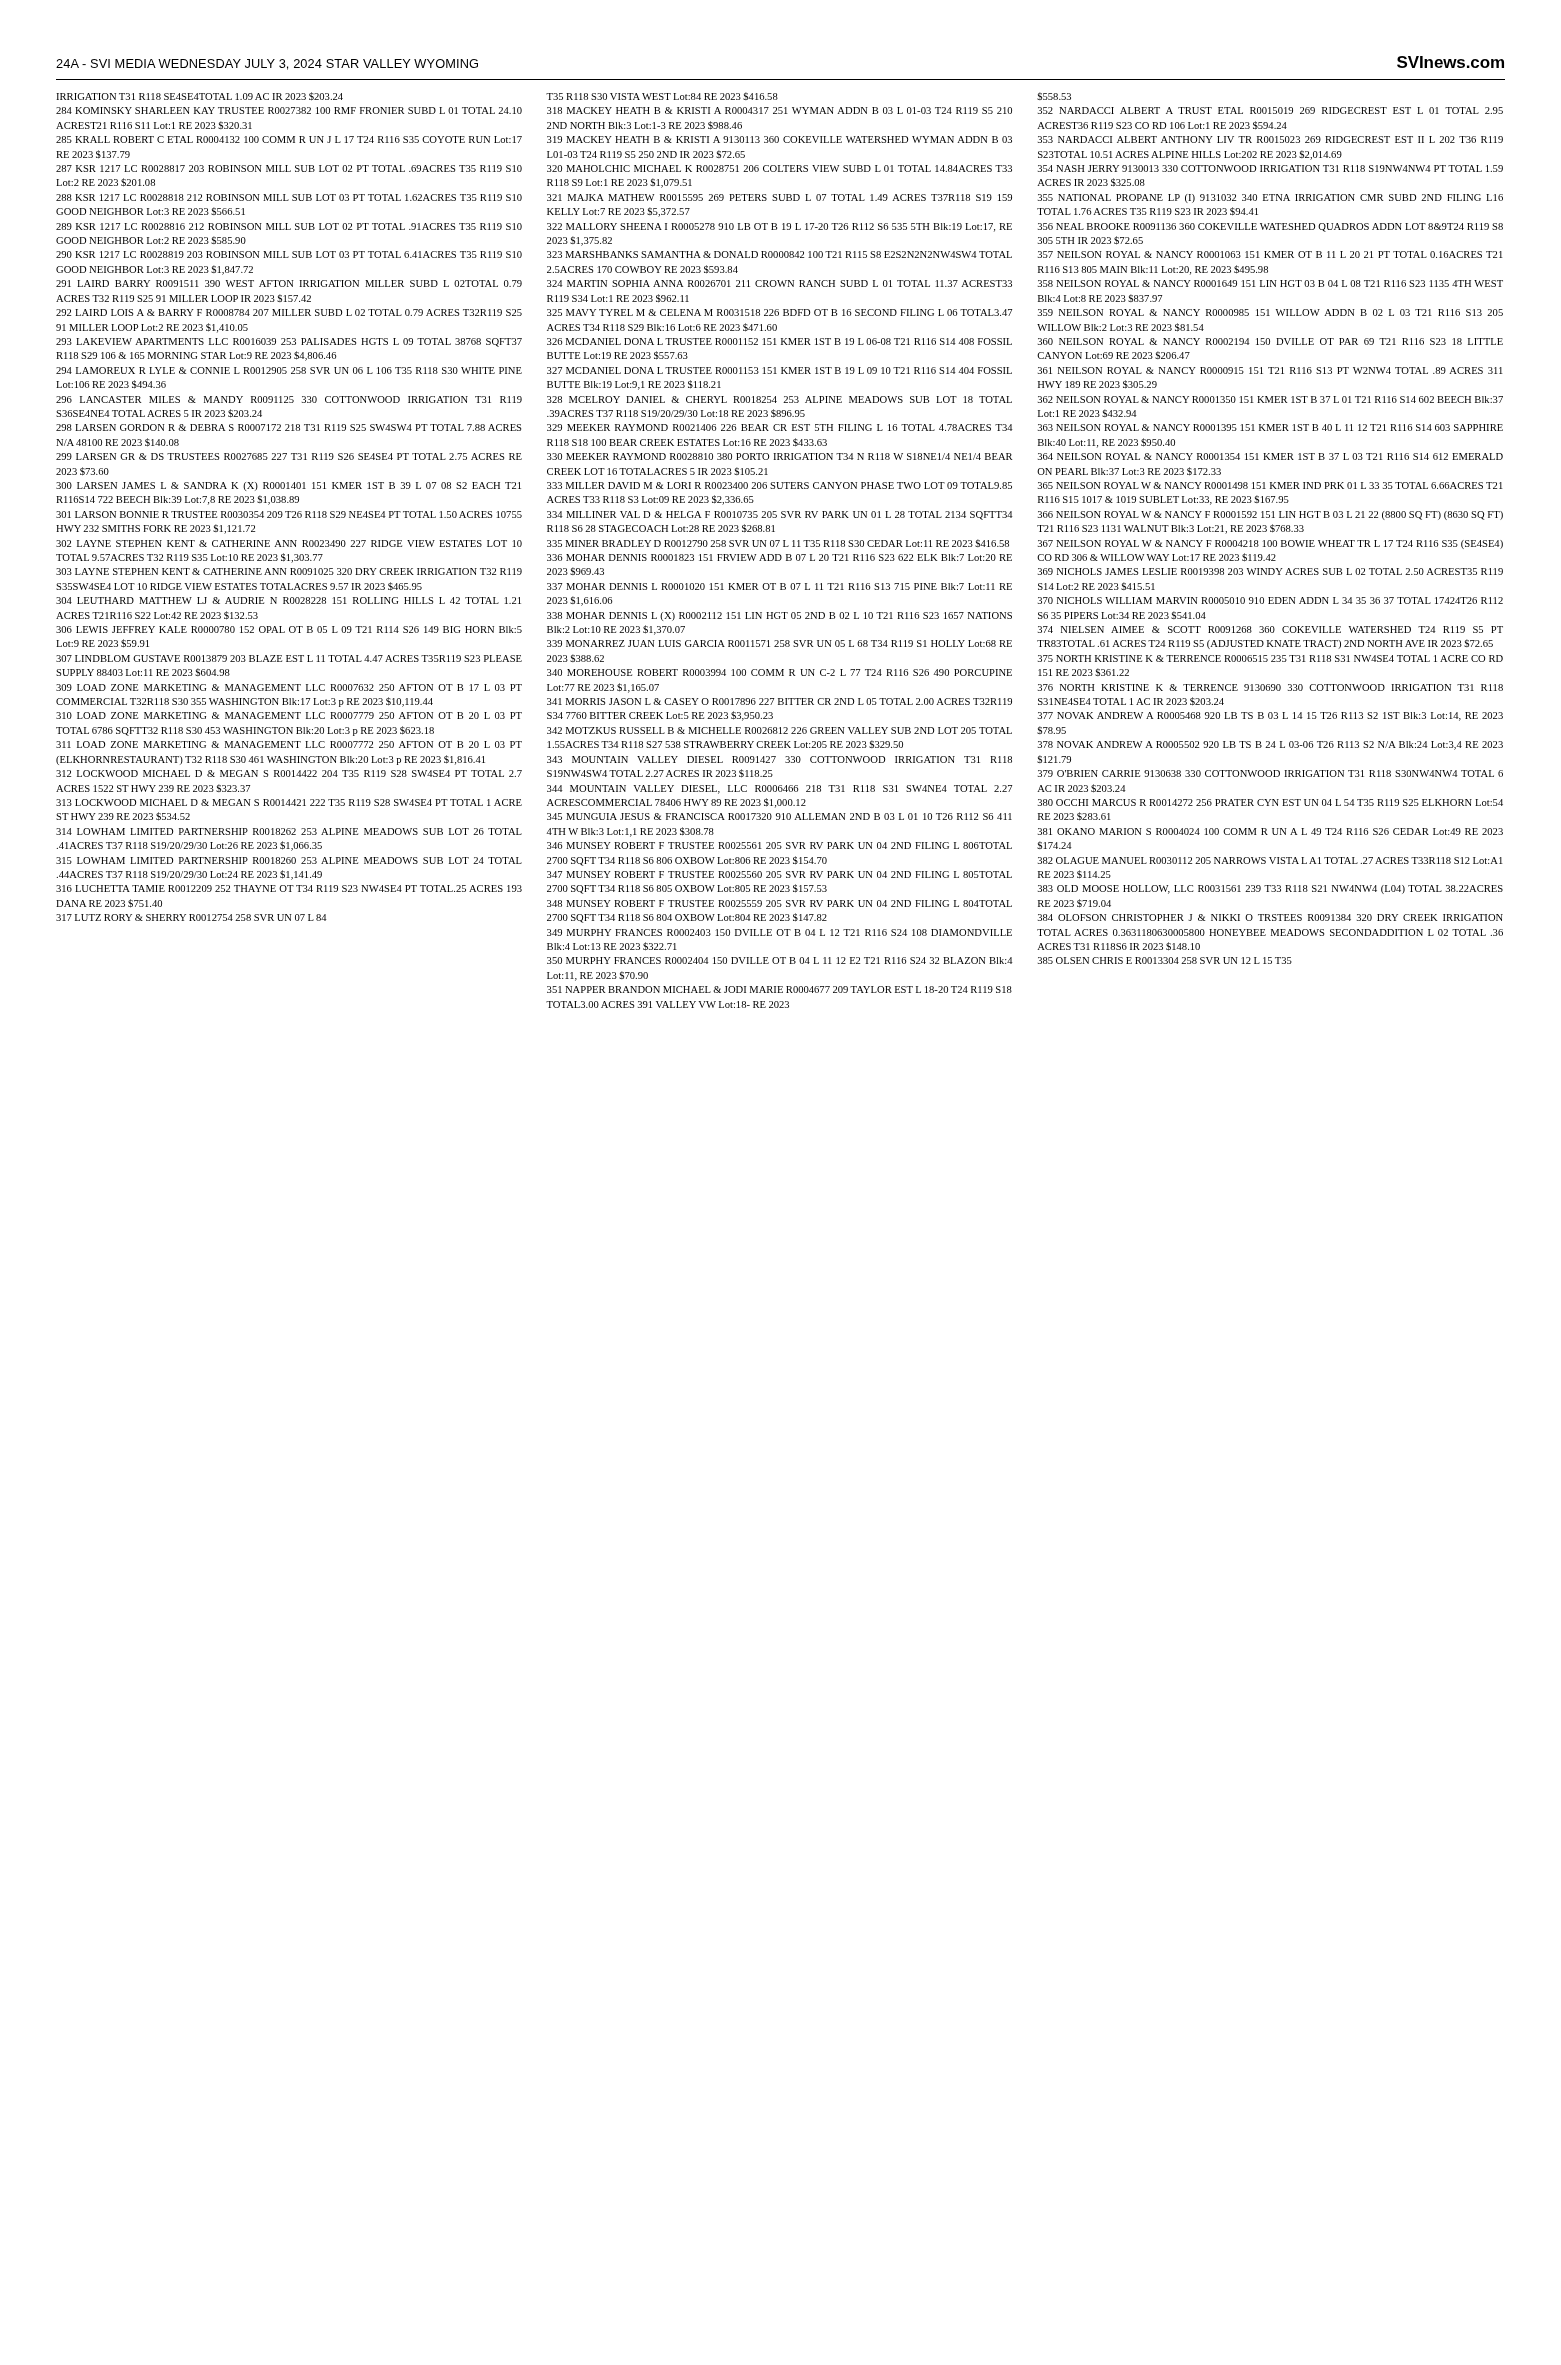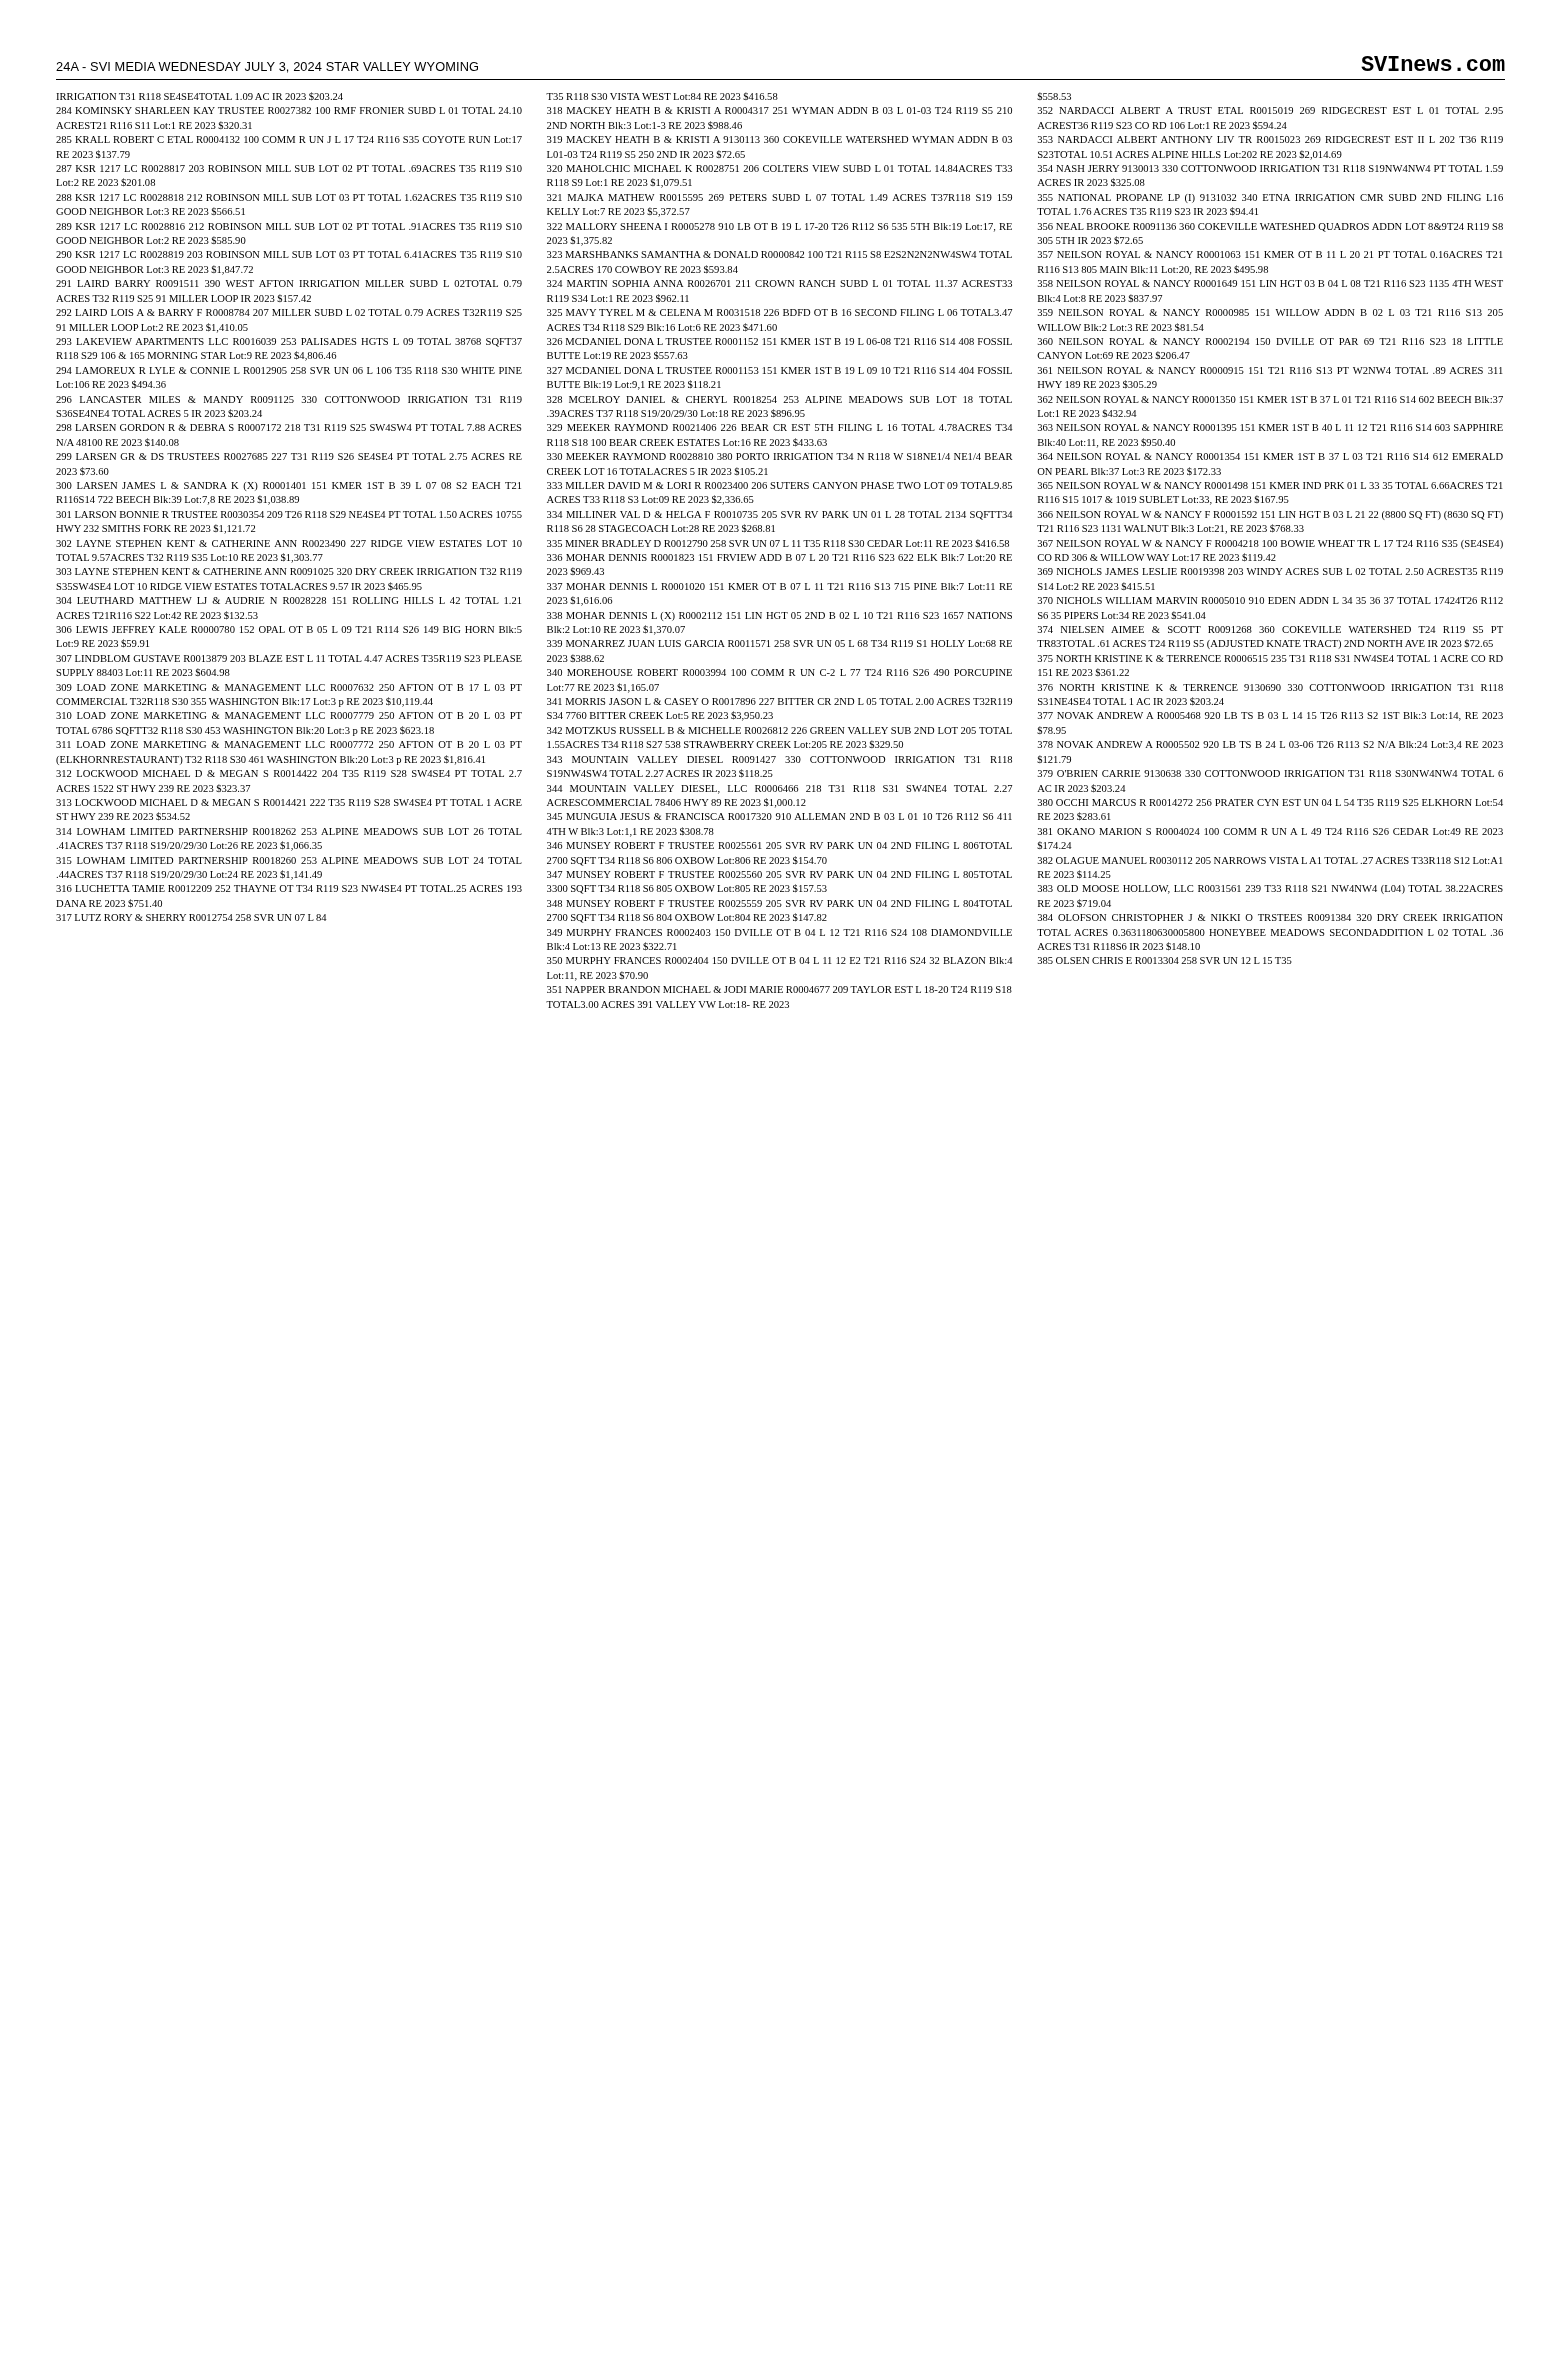--- a/index.html
+++ b/index.html
@@ -35,22 +35,22 @@
   .masthead-left {
     font-family: "Liberation Sans", sans-serif;
     font-size: 12.8px;
     letter-spacing: 0.1px;
     white-space: nowrap;
   }
   .masthead-left .folio { font-weight: normal; margin-top: 16px; }
   .masthead-left .daypart { font-weight: normal; }
   .masthead-left .state { font-weight: normal; }
   .masthead-right {
-    font-family: Liberation Mono, monospace;
-    font-size: 22px;
+    font-family: Liberation Sans, sans-serif;
+    font-size: 17px;
     font-weight: bold;
     white-space: nowrap;
     letter-spacing: -0.1px;
   }
   .masthead-right .svi { font-weight: bold; }
   .rule {
     position: absolute;
     left: 56px;
     right: 56px;
     top: 79px;
@@ -156,21 +156,21 @@
         <p>337 MOHAR DENNIS L R0001020 151 KMER OT B 07 L 11 T21 R116 S13 715 PINE Blk:7   Lot:11  RE 2023 $1,616.06</p>
         <p>338 MOHAR DENNIS L (X) R0002112 151 LIN HGT 05 2ND B 02 L 10 T21 R116 S23 1657 NATIONS Blk:2   Lot:10 RE 2023 $1,370.07</p>
         <p>339 MONARREZ JUAN LUIS GARCIA R0011571 258 SVR UN 05 L 68 T34 R119 S1 HOLLY Lot:68  RE 2023 $388.62</p>
         <p>340 MOREHOUSE ROBERT R0003994 100 COMM R UN C-2 L 77 T24 R116 S26 490 PORCUPINE Lot:77  RE 2023 $1,165.07</p>
         <p>341 MORRIS JASON L &amp; CASEY O R0017896 227 BITTER CR 2ND L 05 TOTAL 2.00 ACRES T32R119 S34 7760 BITTER CREEK Lot:5  RE 2023 $3,950.23</p>
         <p>342 MOTZKUS RUSSELL B &amp; MICHELLE R0026812 226 GREEN VALLEY SUB 2ND LOT 205 TOTAL 1.55ACRES T34 R118 S27 538 STRAWBERRY CREEK Lot:205 RE 2023 $329.50</p>
         <p>343  MOUNTAIN  VALLEY  DIESEL  R0091427  330 COTTONWOOD IRRIGATION T31 R118 S19NW4SW4 TOTAL 2.27 ACRES IR 2023 $118.25</p>
         <p>344 MOUNTAIN VALLEY DIESEL, LLC R0006466 218 T31 R118 S31  SW4NE4 TOTAL 2.27 ACRESCOMMERCIAL 78406 HWY 89 RE 2023 $1,000.12</p>
         <p>345 MUNGUIA JESUS &amp; FRANCISCA R0017320 910 ALLEMAN 2ND B 03 L 01 10 T26 R112 S6 411 4TH W Blk:3  Lot:1,1 RE 2023 $308.78</p>
         <p>346 MUNSEY ROBERT F TRUSTEE R0025561 205 SVR RV PARK UN 04 2ND FILING L 806TOTAL 2700 SQFT T34 R118 S6 806 OXBOW Lot:806 RE 2023 $154.70</p>
-        <p>347 MUNSEY ROBERT F TRUSTEE R0025560 205 SVR RV PARK UN 04 2ND FILING L 805TOTAL 3300 SQFT T34 R118 S6 805 OXBOW Lot:805 RE 2023 $157.53</p>
+        <p>347 MUNSEY ROBERT F TRUSTEE R0025560 205 SVR RV PARK UN 04 2ND FILING L 805TOTAL 2700 SQFT T34 R118 S6 805 OXBOW Lot:805 RE 2023 $157.53</p>
         <p>348 MUNSEY ROBERT F TRUSTEE R0025559 205 SVR RV PARK UN 04 2ND FILING L 804TOTAL 2700 SQFT T34 R118 S6 804 OXBOW Lot:804 RE 2023 $147.82</p>
         <p>349 MURPHY FRANCES R0002403 150 DVILLE OT B 04 L 12 T21 R116 S24 108 DIAMONDVILLE Blk:4   Lot:13 RE 2023 $322.71</p>
         <p>350 MURPHY FRANCES R0002404 150 DVILLE OT B 04 L 11 12 E2 T21 R116 S24 32 BLAZON Blk:4   Lot:11, RE 2023 $70.90</p>
         <p>351 NAPPER BRANDON MICHAEL &amp; JODI MARIE R0004677 209 TAYLOR EST L 18-20 T24 R119 S18 TOTAL3.00 ACRES 391 VALLEY VW  Lot:18- RE 2023</p>
       </div>
     <div class="col" id="col-3">
         <p>$558.53</p>
         <p>352 NARDACCI ALBERT A TRUST ETAL R0015019 269 RIDGECREST EST L 01 TOTAL 2.95 ACREST36 R119 S23 CO RD 106 Lot:1  RE 2023 $594.24</p>
         <p>353 NARDACCI ALBERT ANTHONY LIV TR R0015023 269 RIDGECREST EST II L 202 T36 R119 S23TOTAL 10.51 ACRES ALPINE HILLS Lot:202 RE 2023 $2,014.69</p>
         <p>354  NASH  JERRY  9130013  330  COTTONWOOD IRRIGATION  T31 R118 S19NW4NW4 PT TOTAL 1.59 ACRES IR 2023 $325.08</p>

